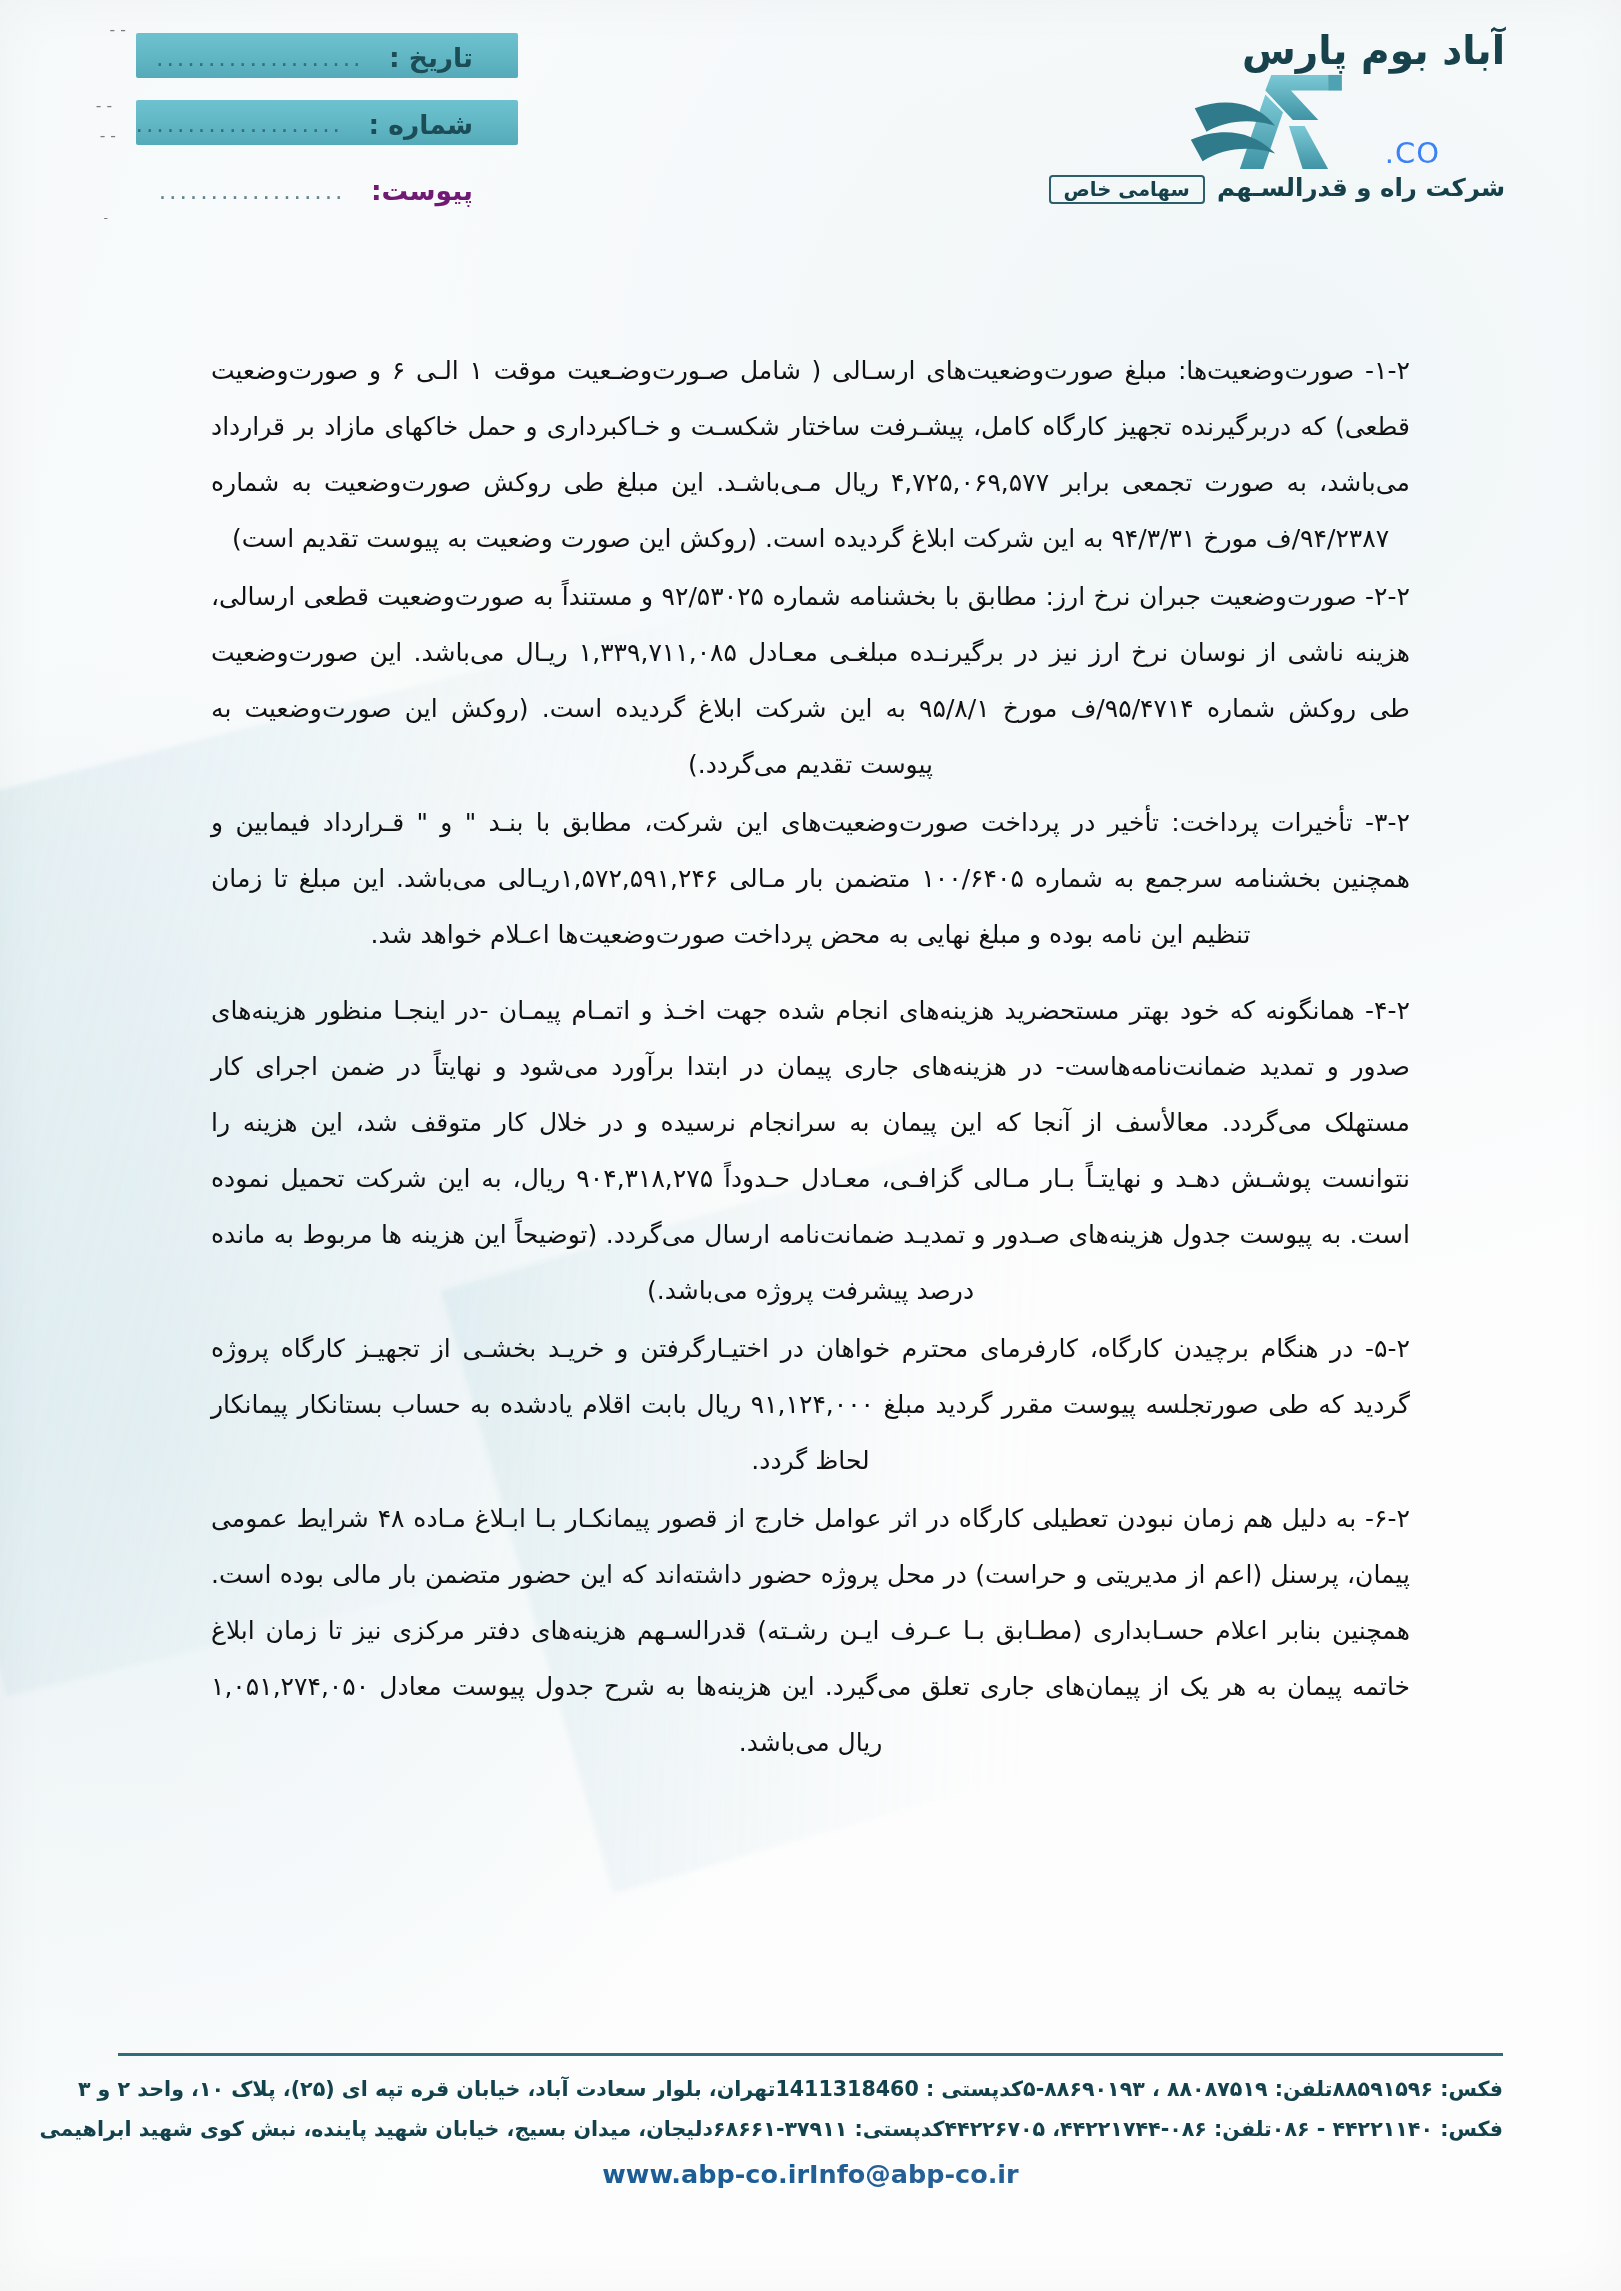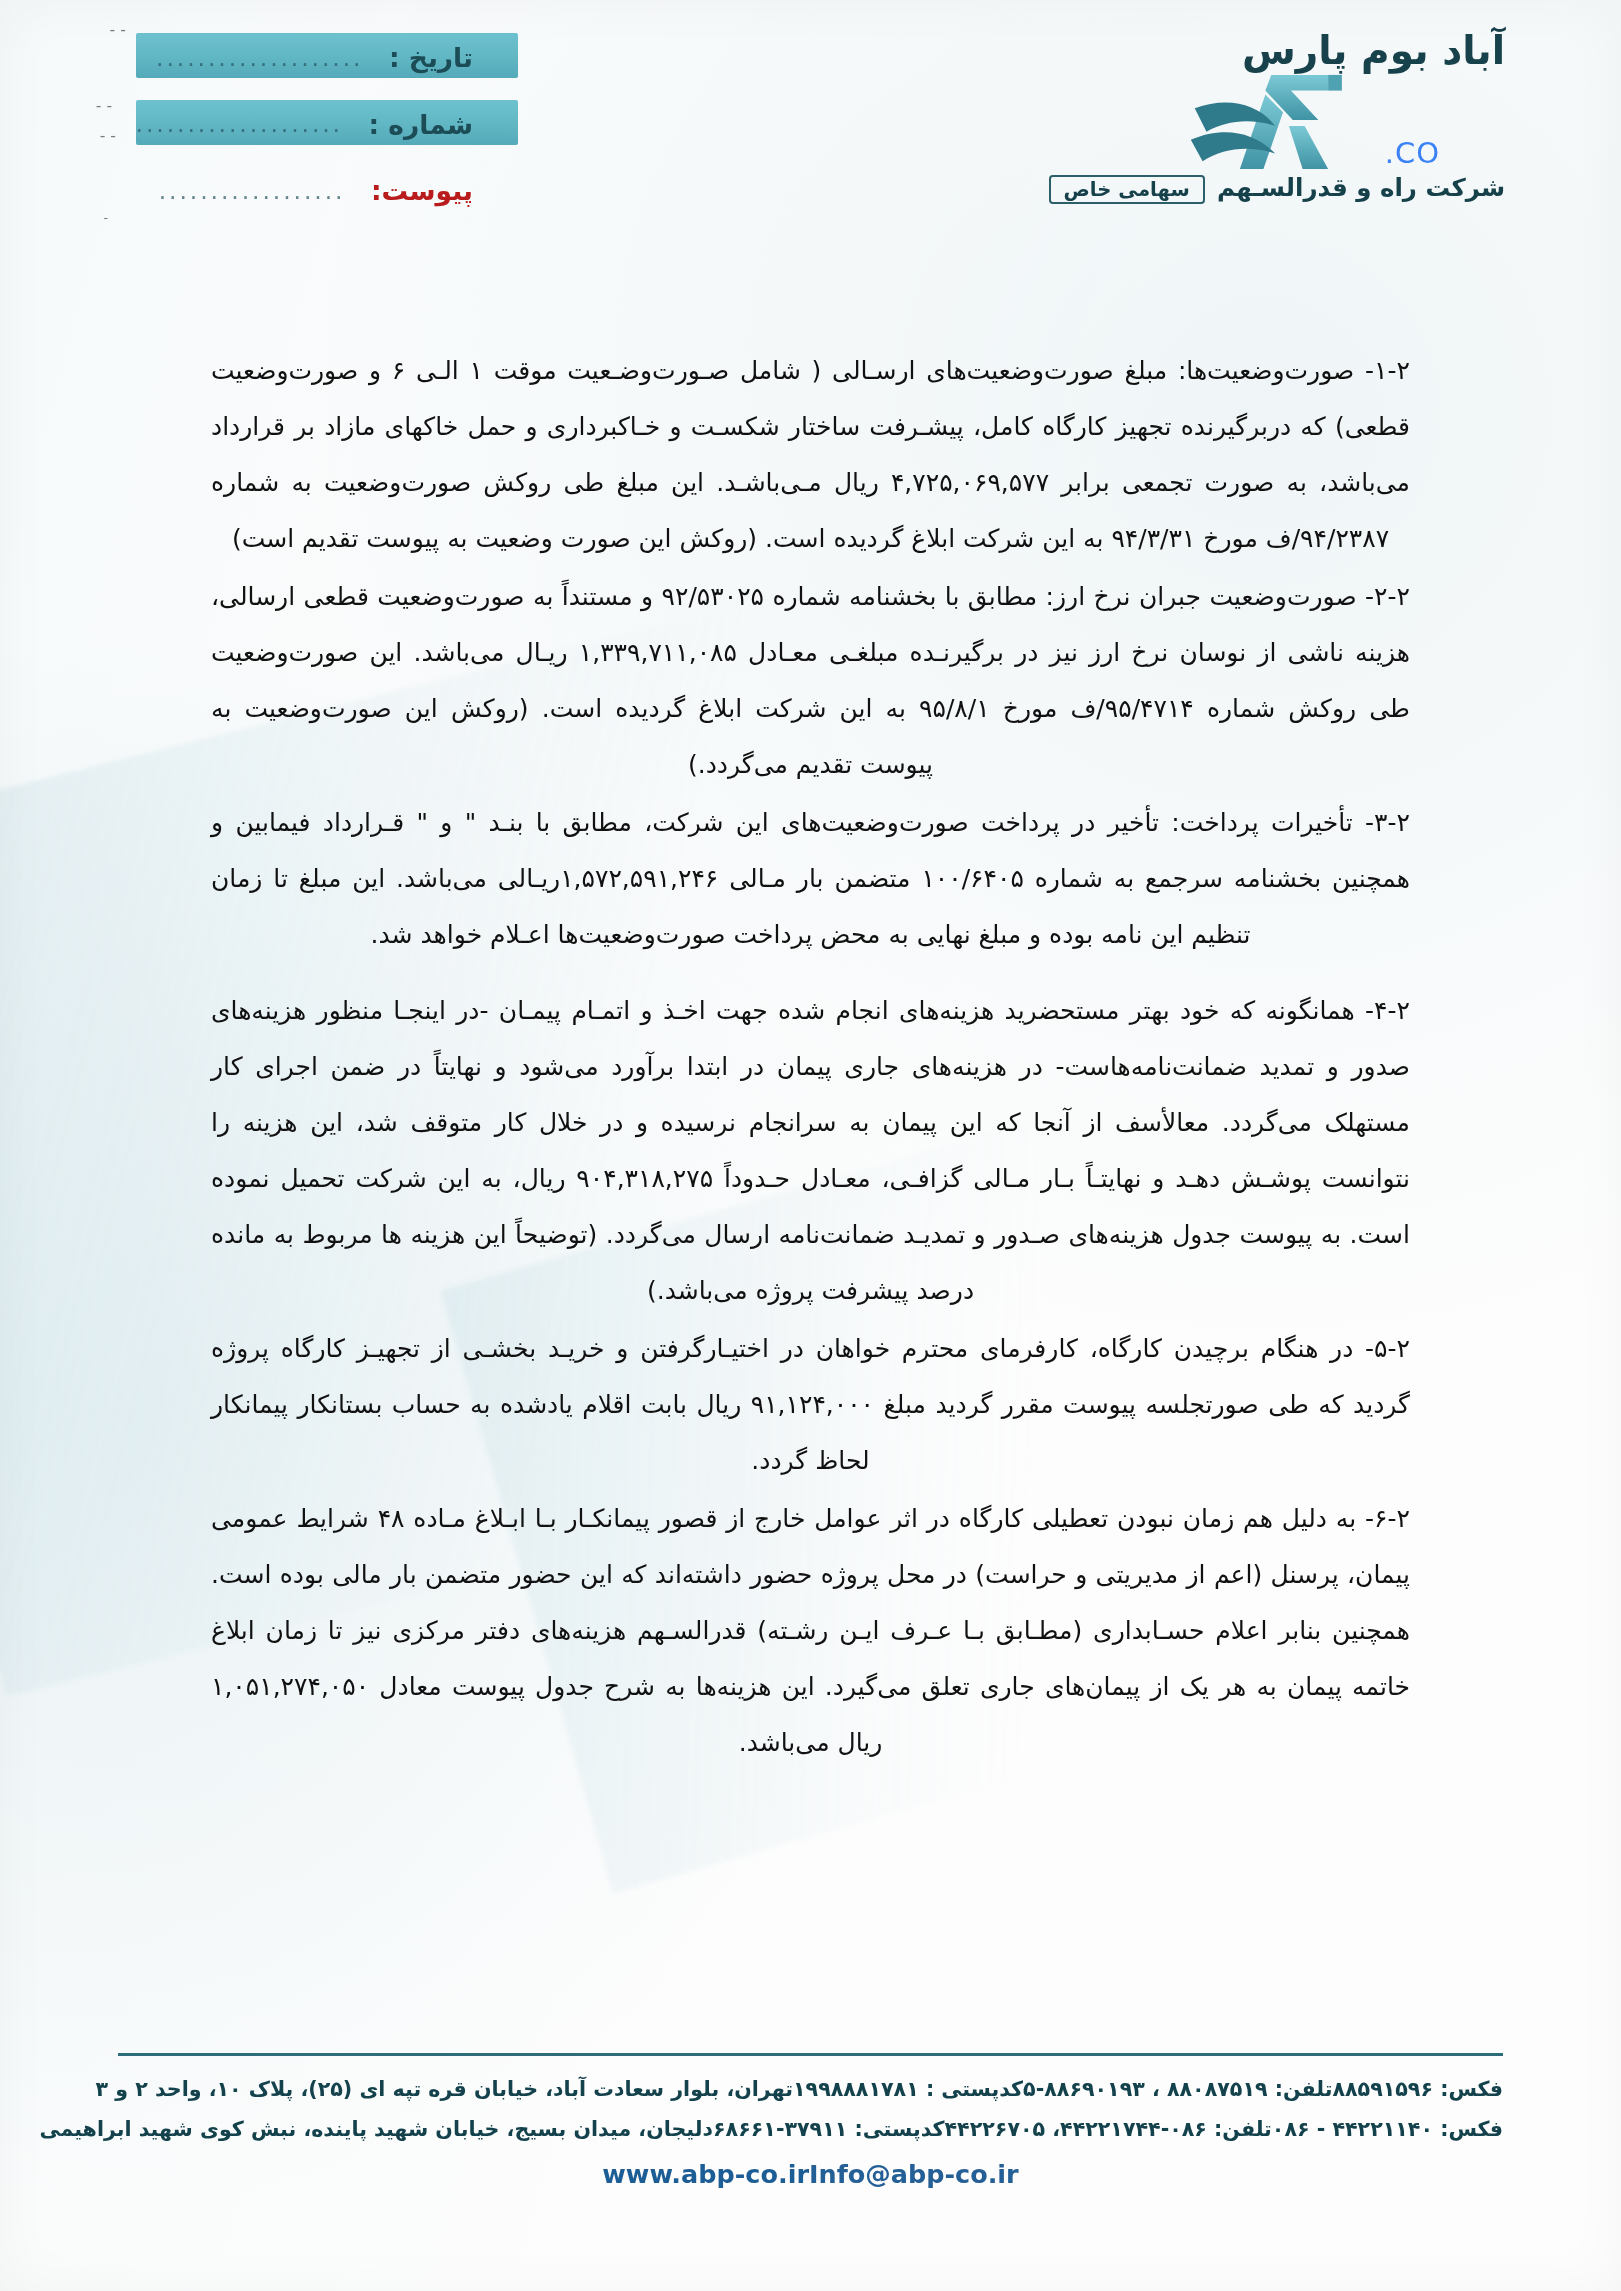--- a/index.html
+++ b/index.html
@@ -83,21 +83,21 @@
   .field-label {
     position: relative;
     z-index: 3;
     font-size: 26.5px;
     font-weight: bold;
     color: #1c4d57;
     padding-right: 45px;
     letter-spacing: 0.5px;
     font-family: "DejaVu Sans", sans-serif;
   }
-  .field-row.r3 .field-label { color: #b91c1c; }
+  .field-row.r3 .field-label { color: #701a75; }
   .field-dots {
     position: relative;
     z-index: 3;
     font-size: 23.5px;
     color: #2a5b66;
     letter-spacing: 2.9px;
     margin-right: 25.5px;
     opacity: 0.75;
     white-space: nowrap;
   }
@@ -321,21 +321,21 @@
       <span class="seg">
         <span>فکس:</span>
         <span>۸۸۵۹۱۵۹۶</span>
       </span>
       <span class="seg">
         <span>تلفن:</span>
         <span>۸۸۰۸۷۵۱۹ ، ۸۸۶۹۰۱۹۳-۵</span>
       </span>
       <span class="seg">
         <span>کدپستی :</span>
-        <span>۱۹۹۸۸۸۱۷۸۱</span>
+        <span>1411318460</span>
       </span>
       <span class="seg">تهران، بلوار سعادت آباد، خیابان قره تپه ای (۲۵)، پلاک ۱۰، واحد ۲ و ۳</span>
     </div>
 
     <div class="f-row">
       <span class="seg">
         <span>فکس:</span>
         <span>۴۴۲۲۱۱۴۰ - ۰۸۶</span>
       </span>
       <span class="seg">

